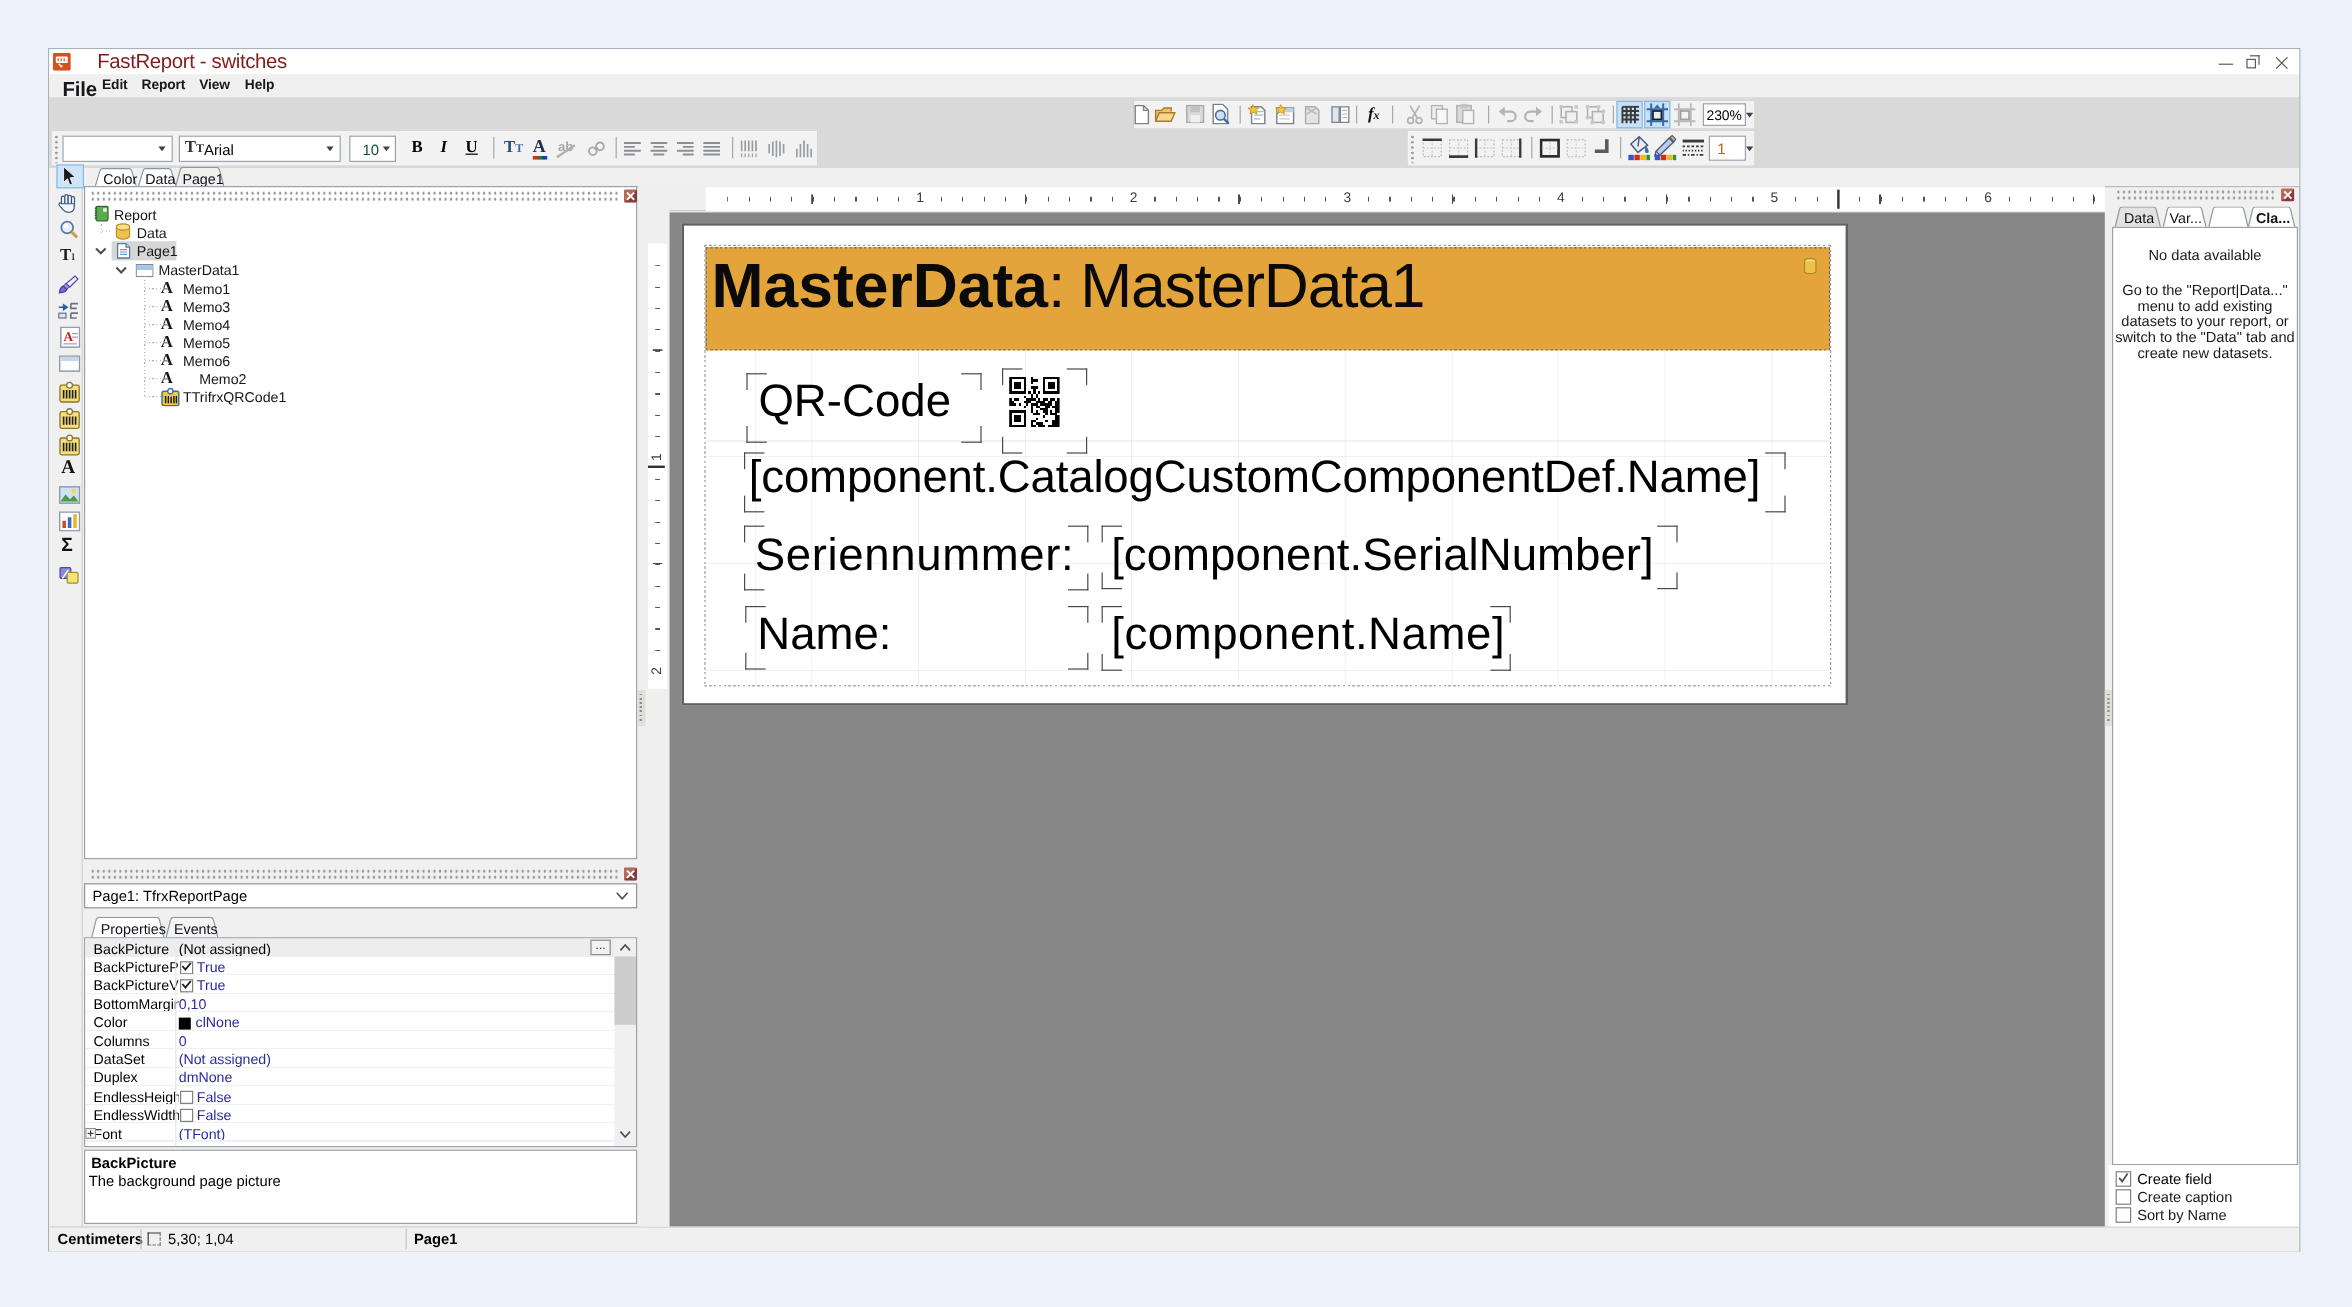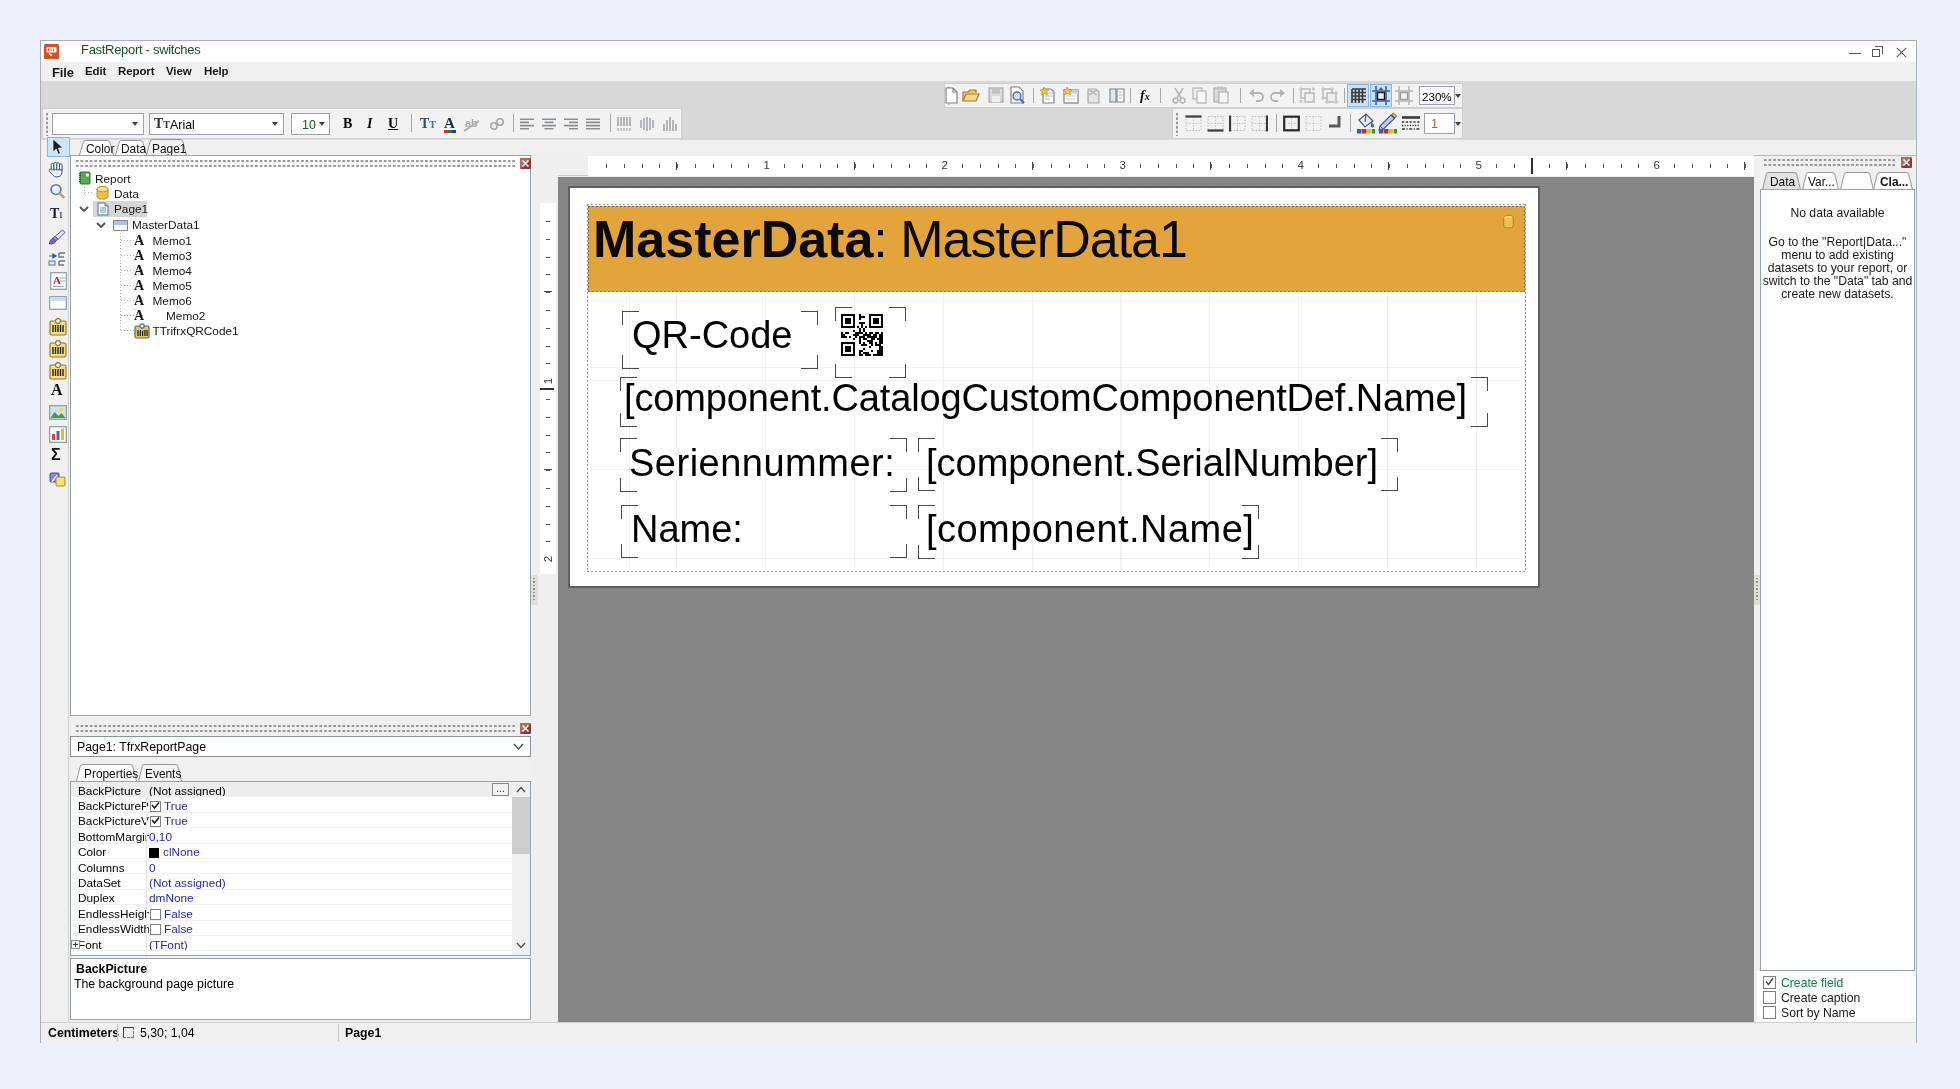--- a/index.html
+++ b/index.html
@@ -24,31 +24,31 @@
 
 <div class="a" style="left:40px;top:40px;width:1877px;height:1003px;background:#f0f0f0;border:1px solid #aab0b8;"></div>
 
 <div class="a" style="left:41px;top:41px;width:1875px;height:21px;background:#ffffff;"></div>
 <svg class="a" style="left:44px;top:43.5px" width="15" height="15">
     <rect width="15" height="15" rx="1.5" fill="#d4521f"></rect>
     <rect x="2.5" y="3" width="10" height="5.5" rx="1" fill="#fff"></rect>
     <path d="M4.5 4.5v2.5M7 4.5v2.5M9.5 4.5v2.5" stroke="#d4521f" stroke-width="1"></path>
     <path d="M5 9l2 2.5 1-1" stroke="#fff" stroke-width="1.2" fill="none"></path>
   </svg>
-<div class="a" style="left:81px;top:41.5px;font-size:13px;letter-spacing:-0.3px;color:#14532d;">FastReport - switches</div>
+<div class="a" style="left:81px;top:41.5px;font-size:17px;letter-spacing:-0.3px;color:#7f1d1d;">FastReport - switches</div>
 
 <div class="a" style="left:1849px;top:52.5px;width:12px;height:1.2px;background:#5a5a5a;"></div>
 <div class="a" style="left:1872px;top:49px;width:8px;height:8px;border:1px solid #5a5a5a;"></div>
 <div class="a" style="left:1875px;top:46px;width:8px;height:8px;border:1px solid #5a5a5a;border-left:none;border-bottom:none;"></div>
 <svg class="a" style="left:1896px;top:46.5px" width="11" height="11">
     <path d="M0.8 0.8 L10.2 10.2 M10.2 0.8 L0.8 10.2" stroke="#5a5a5a" stroke-width="1.1"></path>
   </svg>
 
 <div class="a" style="left:41px;top:62px;width:1875px;height:19px;background:#f0f0f0;"></div>
-<div class="a" style="top:65px;left:52px;font-size:13px;font-weight:bold;letter-spacing:-0.1px;color:#18181c;">File</div>
+<div class="a" style="top:65px;left:52px;font-size:17px;font-weight:bold;letter-spacing:-0.1px;color:#18181c;">File</div>
 <div class="a" style="top:65px;left:85px;font-size:11.5px;font-weight:bold;letter-spacing:-0.1px;color:#18181c;">Edit</div>
 <div class="a" style="top:65px;left:118px;font-size:11.5px;font-weight:bold;letter-spacing:-0.1px;color:#18181c;">Report</div>
 <div class="a" style="top:65px;left:166px;font-size:11.5px;font-weight:bold;letter-spacing:-0.1px;color:#18181c;">View</div>
 <div class="a" style="top:65px;left:204px;font-size:11.5px;font-weight:bold;letter-spacing:-0.1px;color:#18181c;">Help</div>
 
 <div class="a" style="left:41px;top:81px;width:1875px;height:59px;background:#d9d9d9;"></div>
 
 <div class="a" style="left:42px;top:108px;width:640px;height:31px;background:#f2f2f2;border:1px solid #cfcfcf;"></div>
 <div class="a dots" style="left:45px;top:112px;width:4px;height:24px;"></div>
 <div class="a combo" style="left:52px;top:113px;width:92px;height:22px;"></div>
@@ -700,17 +700,17 @@
 <div class="tabt" style="left:1880px;top:174.5px;font-weight:bold;">Cla...</div>
 <div class="a" style="left:1760px;top:189px;width:155px;height:782px;background:#fff;border:1px solid #9aa2aa;"></div>
 <div class="a" style="left:1760px;top:206px;width:155px;text-align:center;font-size:12.2px;color:#1a1a1a;">No data available</div>
 <div class="a" style="left:1757px;top:236px;width:161px;text-align:center;font-size:12.2px;line-height:13px;color:#1a1a1a;">Go to the "Report|Data..."<br>menu to add existing<br>datasets to your report, or<br>switch to the "Data" tab and<br>create new datasets.</div>
 <div class="a" style="left:1757px;top:971px;width:159px;height:51px;background:#fff;"></div>
 <div class="a cb" style="left:1763px;top:976px;width:13px;height:13px;">
     <svg width="11" height="11">
       <path d="M2 5.5l2.5 3L9 2" fill="none" stroke="#505050" stroke-width="1.5"></path>
     </svg>
   </div>
-<div class="a" style="left:1781px;top:976px;font-size:12.2px;color:#15803d;">Create field</div>
+<div class="a" style="left:1781px;top:976px;font-size:12.2px;color:#000000;">Create field</div>
 <div class="a cb" style="left:1763px;top:991px;width:13px;height:13px;"></div>
 <div class="a" style="left:1781px;top:991px;font-size:12.2px;color:#1a1a1a;">Create caption</div>
 <div class="a cb" style="left:1763px;top:1006px;width:13px;height:13px;"></div>
 <div class="a" style="left:1781px;top:1006px;font-size:12.2px;color:#1a1a1a;">Sort by Name</div>
 
 </body></html>

